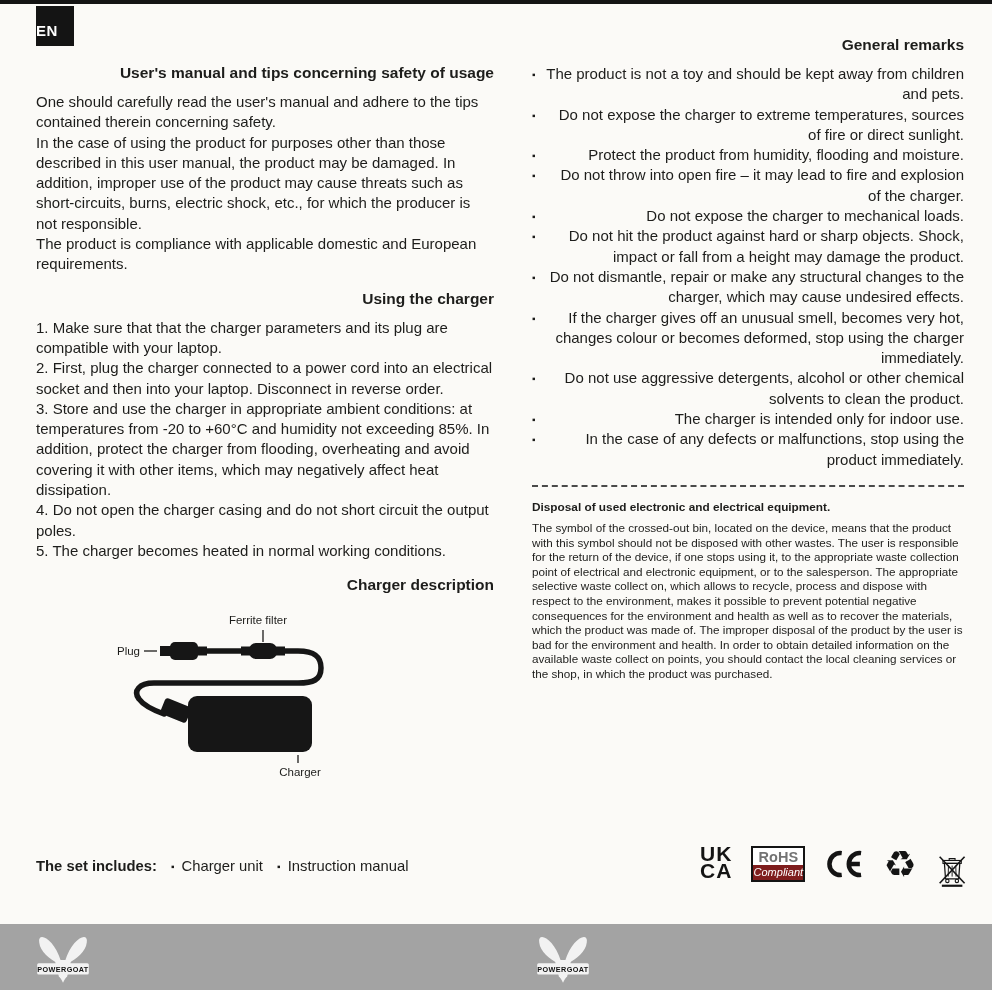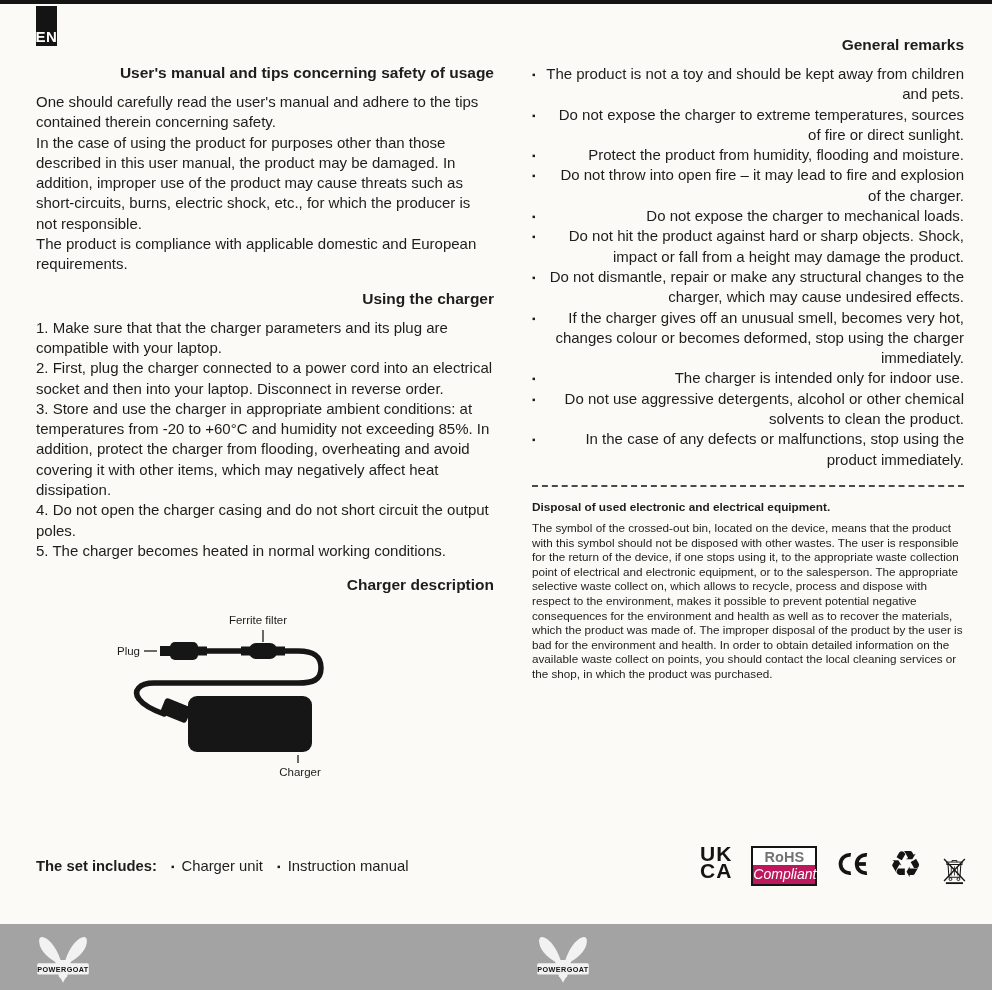--- a/index.html
+++ b/index.html
@@ -4,23 +4,23 @@
 <style>
   html,body{margin:0;padding:0;}
   body{
     width:992px;height:990px;position:relative;overflow:hidden;
     background:#fbfaf7;color:#1d1d1b;
     font-family:"Liberation Sans", sans-serif;
     -webkit-font-smoothing:antialiased;
   }
   .topline{position:absolute;top:0;left:0;width:992px;height:4px;background:#141414;}
   .en-badge{
-    position:absolute;top:6px;left:36px;width:21px;height:40px;background:#141414;
+    position:absolute;top:6px;left:36px;width:38px;height:40px;background:#141414;
     color:#fff;font-weight:bold;font-size:15px;display:flex;align-items:flex-end;
-    justify-content:center;padding-bottom:1px;box-sizing:border-box;letter-spacing:.5px;
+    padding-bottom:7px;box-sizing:border-box;letter-spacing:.5px;
   }
   .left-col{position:absolute;left:36px;top:64px;width:458px;}
   .right-col{position:absolute;left:532px;top:36px;width:432px;}
   h2{font-size:15.5px;font-weight:bold;margin:0 0 10px 0;line-height:18px;text-align:right;}
   p.body{font-size:15px;line-height:20.3px;margin:0;}
   .section{margin-bottom:15px;}
   ul.bullets{list-style:none;margin:0;padding:0;font-size:15px;line-height:20.3px;}
   ul.bullets li{position:relative;padding-left:14px;margin:0;text-align:right;}
   ul.bullets li::before{content:"▪";position:absolute;left:0;top:0;font-size:10px;line-height:21px;}
   .dashed-sep{height:0;border-top:2px dashed #4a4a4a;margin:15px 0 13px 0;}
@@ -33,21 +33,21 @@
   .diagram .thin{stroke:#1d1d1b;stroke-width:1.3;}
   .set-includes{position:absolute;left:36px;top:858px;font-size:14.8px;}
   .set-includes .lbl{font-weight:bold;}
   .set-includes .inc-item{margin-left:10px;}
   .set-includes .inc-item::before{content:"▪";font-size:10px;vertical-align:1px;margin-right:7px;}
   .certs{position:absolute;left:700px;top:846px;width:268px;height:52px;
     display:flex;align-items:flex-start;gap:19px;}
   .ukca{font-weight:bold;font-size:21px;line-height:16.5px;letter-spacing:1px;color:#141414;}
   .rohs{border:2.4px solid #141414;width:62px;text-align:center;background:#fff;}
   .rohs-top{font-weight:bold;font-size:14.5px;color:#737373;padding:1px 0 0;}
-  .rohs-bot{background:#be185d;color:#fff;font-size:14px;font-style:italic;padding:1px 0 2px;}
+  .rohs-bot{background:#7f1d1d;color:#fff;font-size:11px;font-style:italic;padding:1px 0 2px;}
   .recycle{font-size:37px;color:#141414;line-height:37px;}
   .footer{position:absolute;left:0;bottom:0;width:992px;height:66px;background:#a3a3a3;}
   .goat{position:absolute;top:5px;}
   .goat.g1{left:32px;} .goat.g2{left:532px;}
 </style>
 </head>
 <body>
 
 <div class="topline"></div>
 
@@ -115,22 +115,22 @@
   <h2>General remarks</h2>
   <ul class="bullets">
     <li>The product is not a toy and should be kept away from children and pets.</li>
     <li>Do not expose the charger to extreme temperatures, sources of fire or direct sunlight.</li>
     <li>Protect the product from humidity, flooding and moisture.</li>
     <li>Do not throw into open fire – it may lead to fire and explosion of the charger.</li>
     <li>Do not expose the charger to mechanical loads.</li>
     <li>Do not hit the product against hard or sharp objects. Shock, impact or fall from a height may damage the product.</li>
     <li>Do not dismantle, repair or make any structural changes to the charger, which may cause undesired effects.</li>
     <li>If the charger gives off an unusual smell, becomes very hot, changes colour or becomes deformed, stop using the charger immediately.</li>
+    <li>Do not use aggressive detergents, alcohol or other chemical solvents to clean the product.</li>
     <li>The charger is intended only for indoor use.</li>
-    <li>Do not use aggressive detergents, alcohol or other chemical solvents to clean the product.</li>
     <li>In the case of any defects or malfunctions, stop using the product immediately.</li>
   </ul>
 
   <div class="dashed-sep"></div>
 
   <p class="disposal-h">Disposal of used electronic and electrical equipment.</p>
   <p class="disposal-b">The symbol of the crossed-out bin, located on the device, means that the product with this symbol should not be disposed with other wastes. The user is responsible for the return of the device, if one stops using it, to the appropriate waste collection point of electrical and electronic equipment, or to the salesperson. The appropriate selective waste collect on, which allows to recycle, process and dispose with respect to the environment, makes it possible to prevent potential negative consequences for the environment and health as well as to recover the materials, which the product was made of. The improper disposal of the product by the user is bad for the environment and health. In order to obtain detailed information on the available waste collect on points, you should contact the local cleaning services or the shop, in which the product was purchased.</p>
 </div>
 
 <div class="certs">

